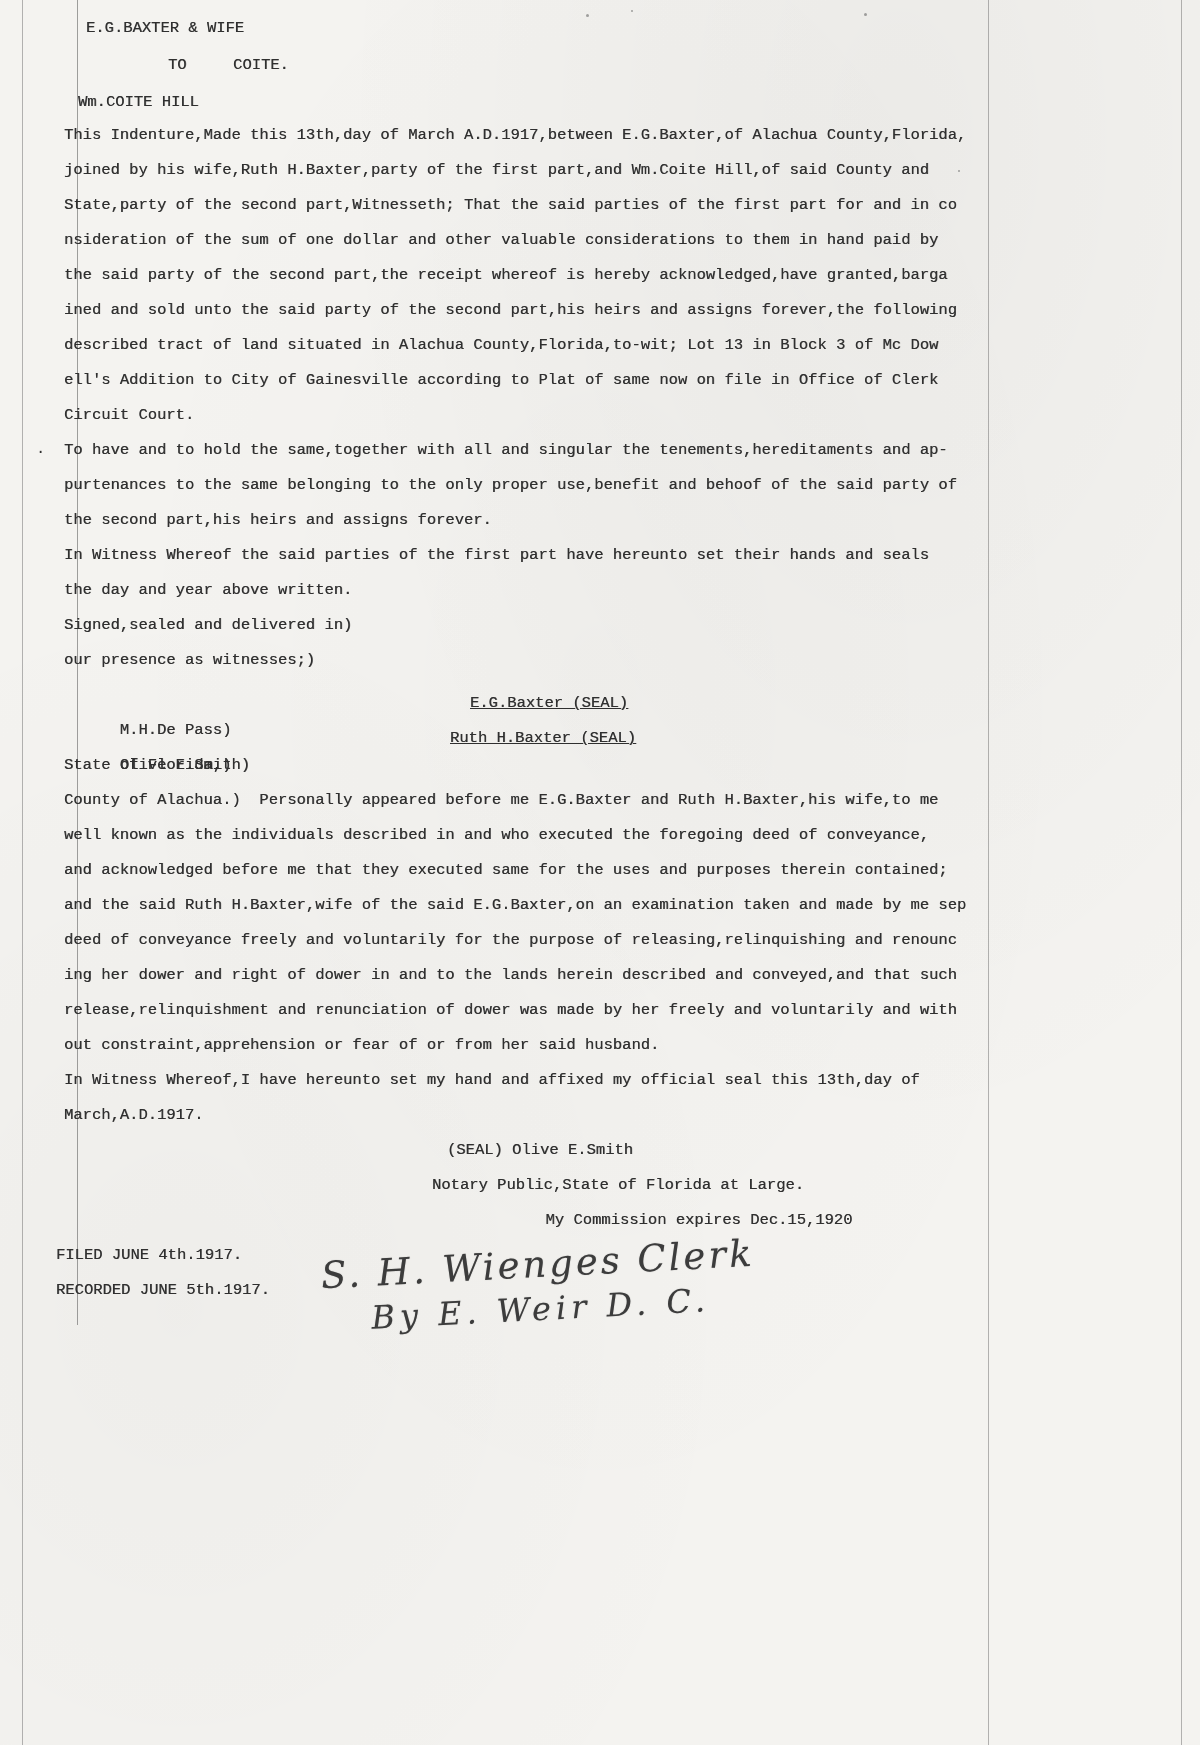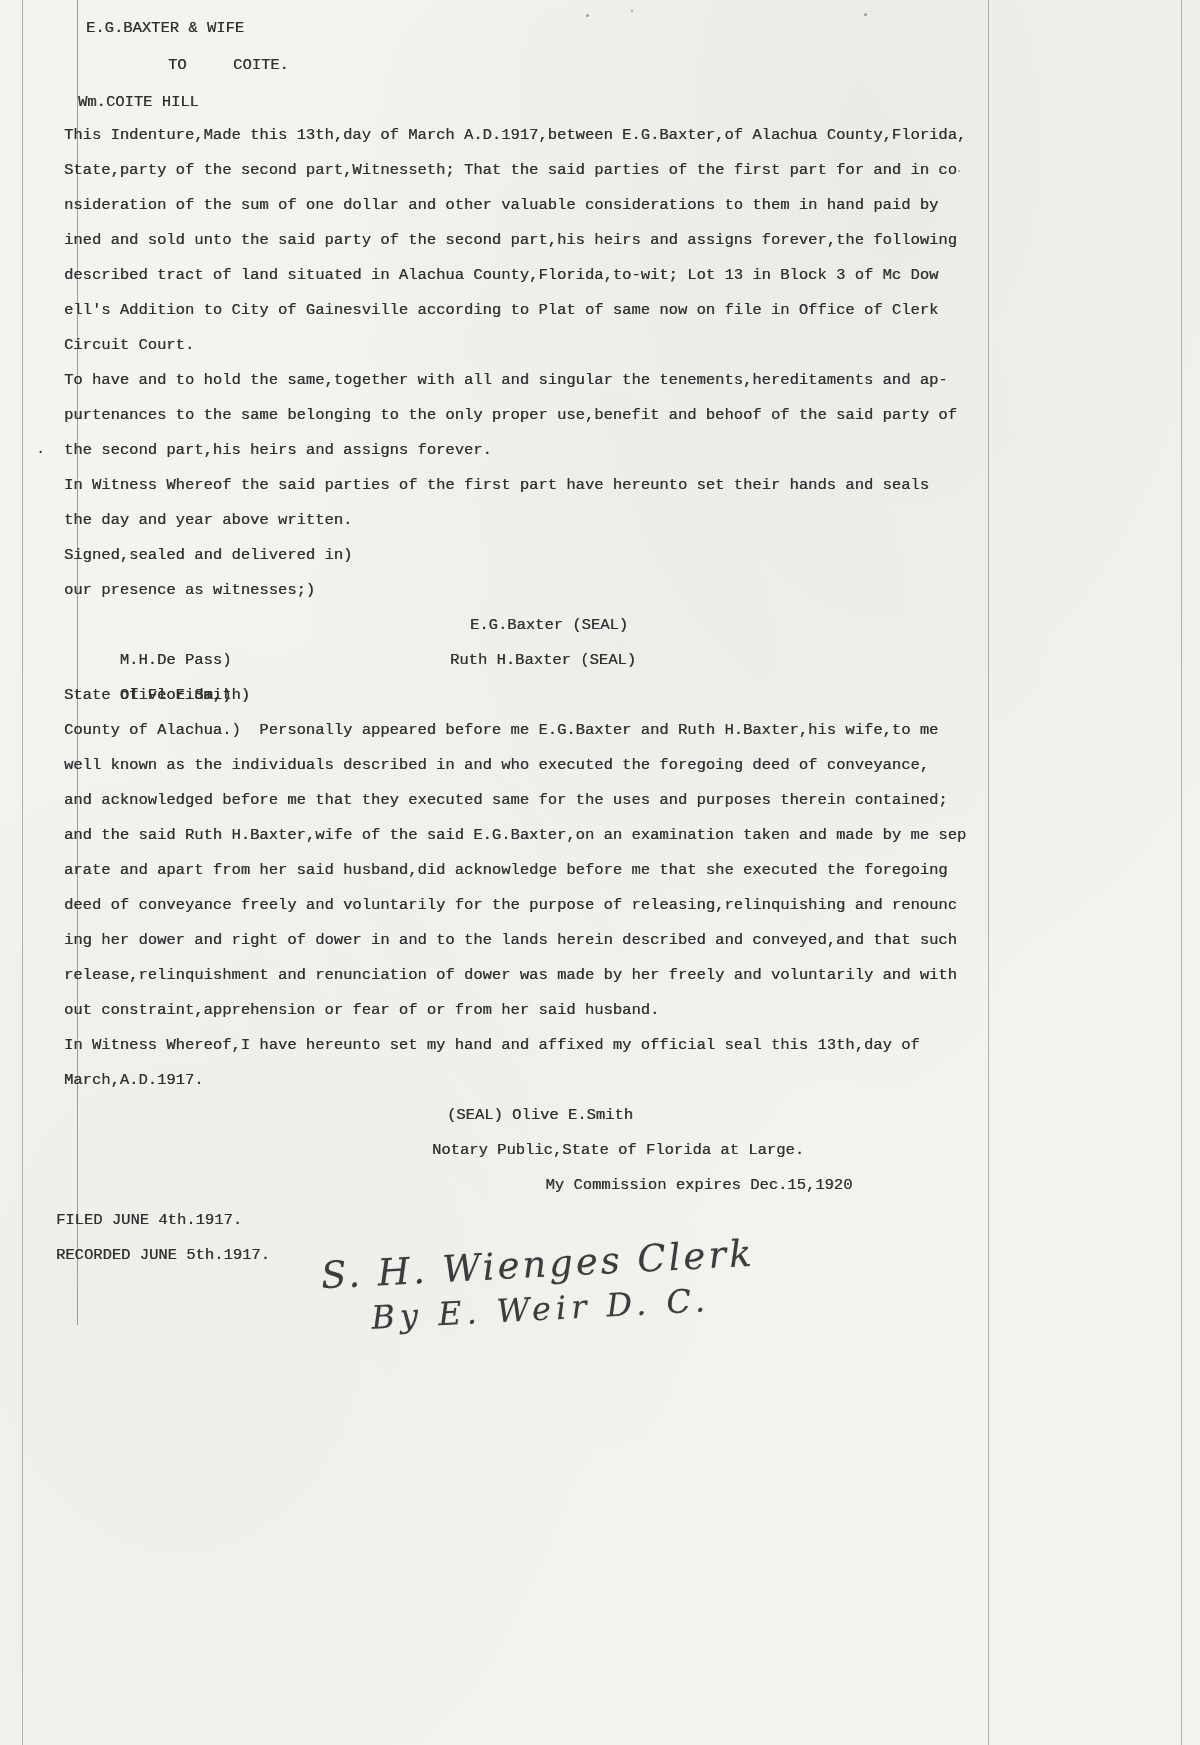--- a/index.html
+++ b/index.html
@@ -27,21 +27,21 @@
   .header-block { position:absolute; left:72px; top:10px; }
   .header-block .ln { height:37px; line-height:37px; }
   .hdr1 { padding-left:14px; }
   .hdr2 { padding-left:96px; }
   .hdr3 { padding-left:6px; }
   .body-block { position:absolute; left:64px; top:118px; width:930px; }
   .center-seal { padding-left:383px; }
   .center-notary { padding-left:368px;font-family:Liberation Mono, monospace; }
   .center-comm { padding-left:340px;text-align:center; }
   .outdent { margin-left:-8px; }
-  .signer { position:absolute; top:0; }
+  .signer { position:absolute; top:8px;text-decoration:underline; }
   .pos-r0 { left:406px; }
   .pos-r1 { left:386px; }
   .vline { position:absolute; top:0; width:1px; background:rgba(95,95,95,0.45); }
   #vl1 { left:22px; height:1745px; }
   #vl2 { left:77px; height:1325px; background:rgba(85,85,85,0.55); }
   #vl3 { left:988px; height:1745px; }
   #vl4 { left:1181px; height:1745px; }
   .stray-dot { position:absolute; left:36px; top:432px; height:35px; line-height:35px; }
   .handwriting {
     position:absolute; left:322px; top:1243px;
@@ -76,22 +76,24 @@
 
   <div class="header-block">
     <div class="ln hdr1">E.G.BAXTER &amp; WIFE</div>
     <div class="ln hdr2">TO     COITE.</div>
     <div class="ln hdr3">Wm.COITE HILL</div>
   </div>
 
   <div class="body-block">
 
     <div class="ln">This Indenture,Made this 13th,day of March A.D.1917,between E.G.Baxter,of Alachua County,Florida,</div>
+    <div class="ln">joined by his wife,Ruth H.Baxter,party of the first part,and Wm.Coite Hill,of said County and</div>
     <div class="ln">State,party of the second part,Witnesseth; That the said parties of the first part for and in co</div>
     <div class="ln">nsideration of the sum of one dollar and other valuable considerations to them in hand paid by</div>
+    <div class="ln">the said party of the second part,the receipt whereof is hereby acknowledged,have granted,barga</div>
     <div class="ln">ined and sold unto the said party of the second part,his heirs and assigns forever,the following</div>
     <div class="ln">described tract of land situated in Alachua County,Florida,to-wit; Lot 13 in Block 3 of Mc Dow</div>
     <div class="ln">ell's Addition to City of Gainesville according to Plat of same now on file in Office of Clerk</div>
     <div class="ln">Circuit Court.</div>
 
     <div class="ln">To have and to hold the same,together with all and singular the tenements,hereditaments and ap-</div>
     <div class="ln">purtenances to the same belonging to the only proper use,benefit and behoof of the said party of</div>
     <div class="ln">the second part,his heirs and assigns forever.</div>
 
     <div class="ln">In Witness Whereof the said parties of the first part have hereunto set their hands and seals</div>
@@ -106,21 +108,20 @@
     <div class="ln">
       <span>Olive E.Smith)</span>
       <span class="signer pos-r1">Ruth H.Baxter (SEAL)</span>
     </div>
 
     <div class="ln">State of Florida,)</div>
     <div class="ln">County of Alachua.)  Personally appeared before me E.G.Baxter and Ruth H.Baxter,his wife,to me</div>
     <div class="ln">well known as the individuals described in and who executed the foregoing deed of conveyance,</div>
     <div class="ln">and acknowledged before me that they executed same for the uses and purposes therein contained;</div>
     <div class="ln">and the said Ruth H.Baxter,wife of the said E.G.Baxter,on an examination taken and made by me sep</div>
-    <div class="ln">arate and apart from her said husband,did acknowledge before me that she executed the foregoing</div>
     <div class="ln">deed of conveyance freely and voluntarily for the purpose of releasing,relinquishing and renounc</div>
     <div class="ln">ing her dower and right of dower in and to the lands herein described and conveyed,and that such</div>
     <div class="ln">release,relinquishment and renunciation of dower was made by her freely and voluntarily and with</div>
     <div class="ln">out constraint,apprehension or fear of or from her said husband.</div>
 
     <div class="ln">In Witness Whereof,I have hereunto set my hand and affixed my official seal this 13th,day of</div>
     <div class="ln">March,A.D.1917.</div>
     <div class="ln center-seal">(SEAL) Olive E.Smith</div>
     <div class="ln center-notary">Notary Public,State of Florida at Large.</div>
     <div class="ln center-comm">My Commission expires Dec.15,1920</div>

